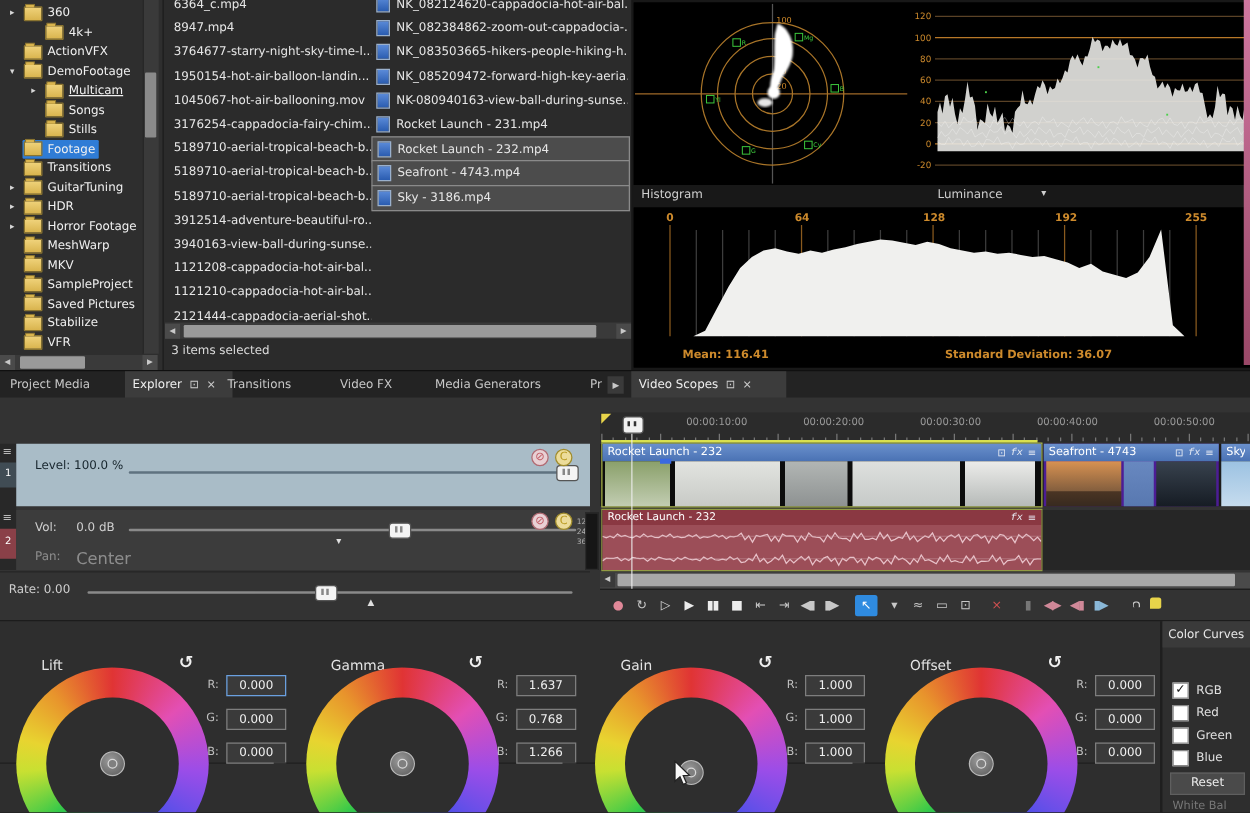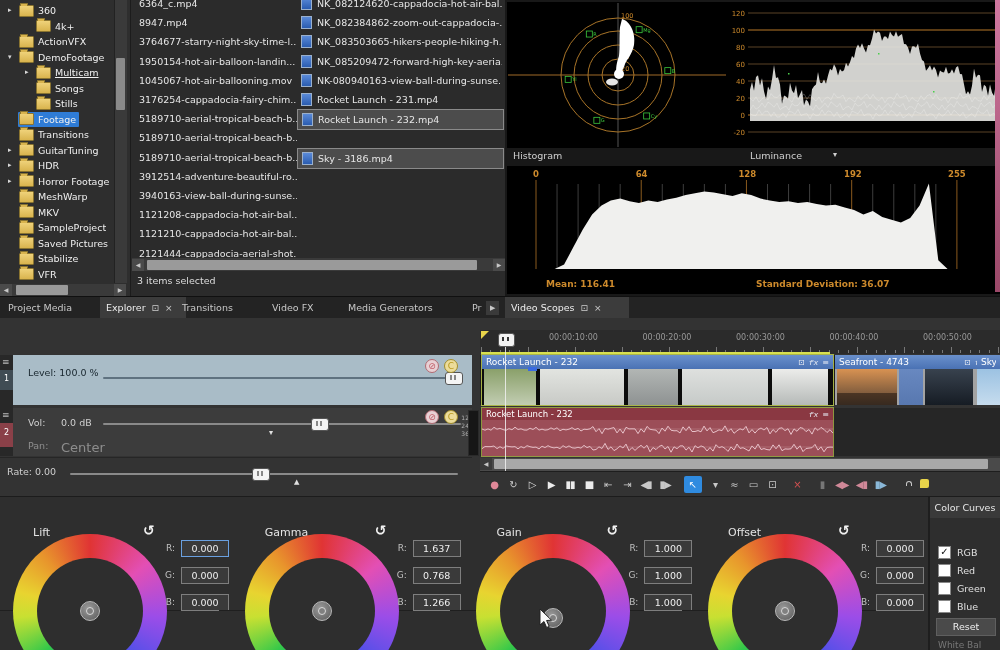--- a/index.html
+++ b/index.html
@@ -293,20 +293,24 @@
           <div class="doc"></div>
           <span>NK-080940163-view-ball-during-sunse...</span>
         </div>
         <div class="lrow" style="left: 0px; top: 90px; width: 205px;">
           <div class="doc"></div>
           <span>Rocket Launch - 231.mp4</span>
         </div>
         <div class="lrow sel" style="left: 0px; top: 109.2px; width: 205px;">
           <div class="doc"></div>
           <span>Rocket Launch - 232.mp4</span>
+        </div>
+        <div class="lrow sel" style="left: 0px; top: 128.4px; width: 205px;">
+          <div class="doc"></div>
+          <span>Seafront - 4743.mp4</span>
         </div>
         <div class="lrow sel" style="left: 0px; top: 147.6px; width: 205px;">
           <div class="doc"></div>
           <span>Sky - 3186.mp4</span>
         </div>
       </div>
     <div class="abs hscroll" style="left:1px;top:258px;width:373px;height:13px">
       <span class="sbtn" style="left:0;top:1px">◀</span>
       <div class="hthumb" style="left:15px;top:2px;width:330px"></div>
       <span class="sbtn" style="left:361px;top:1px">▶</span>
@@ -542,21 +546,21 @@
       <div id="thumbs1">
           <div class="thumb" style="left: 2px; width: 52px; background: linear-gradient(rgb(138, 160, 106), rgb(194, 205, 178));"></div>
           <div class="thumb" style="left: 58px; width: 84px; background: linear-gradient(rgb(226, 228, 224), rgb(200, 202, 198));"></div>
           <div class="thumb" style="left: 146px; width: 50px; background: linear-gradient(rgb(178, 182, 180), rgb(142, 146, 146));"></div>
           <div class="thumb" style="left: 200px; width: 86px; background: linear-gradient(rgb(222, 224, 222), rgb(198, 202, 200));"></div>
           <div class="thumb" style="left: 290px; width: 56px; background: linear-gradient(rgb(236, 236, 234), rgb(182, 186, 184));"></div>
           <div style="position: absolute; left: 46px; top: 12px; width: 9px; height: 4px; background: rgb(58, 106, 224);"></div>
           <div style="position: absolute; left: 358px; top: 12px; width: 9px; height: 4px; background: rgb(58, 106, 224);"></div>
         </div>
     </div>
-    <div class="abs" style="left:835px;top:37px;width:164px;height:50px;background:#a3a3a3">
+    <div class="abs" style="left:835px;top:37px;width:140px;height:50px;background:#4c1d95">
       <div class="clip-hdr">
           <span class="nosel" style="flex:1">Seafront - 4743</span>
         <span class="clip-ico">⊡</span>
         <span class="clip-ico fxi">fx</span>
         <span class="clip-ico">≡</span>
         </div>
       <div id="thumbs2">
           <div class="thumb" style="left: 2px; width: 60px; background: linear-gradient(rgb(216, 146, 82), rgb(88, 68, 52));"></div>
           <div class="thumb" style="left: 64px; width: 24px; background: linear-gradient(rgb(104, 136, 192), rgb(88, 120, 176));"></div>
           <div class="thumb" style="left: 90px; width: 48px; background: linear-gradient(rgb(56, 66, 78), rgb(22, 28, 36));"></div>

